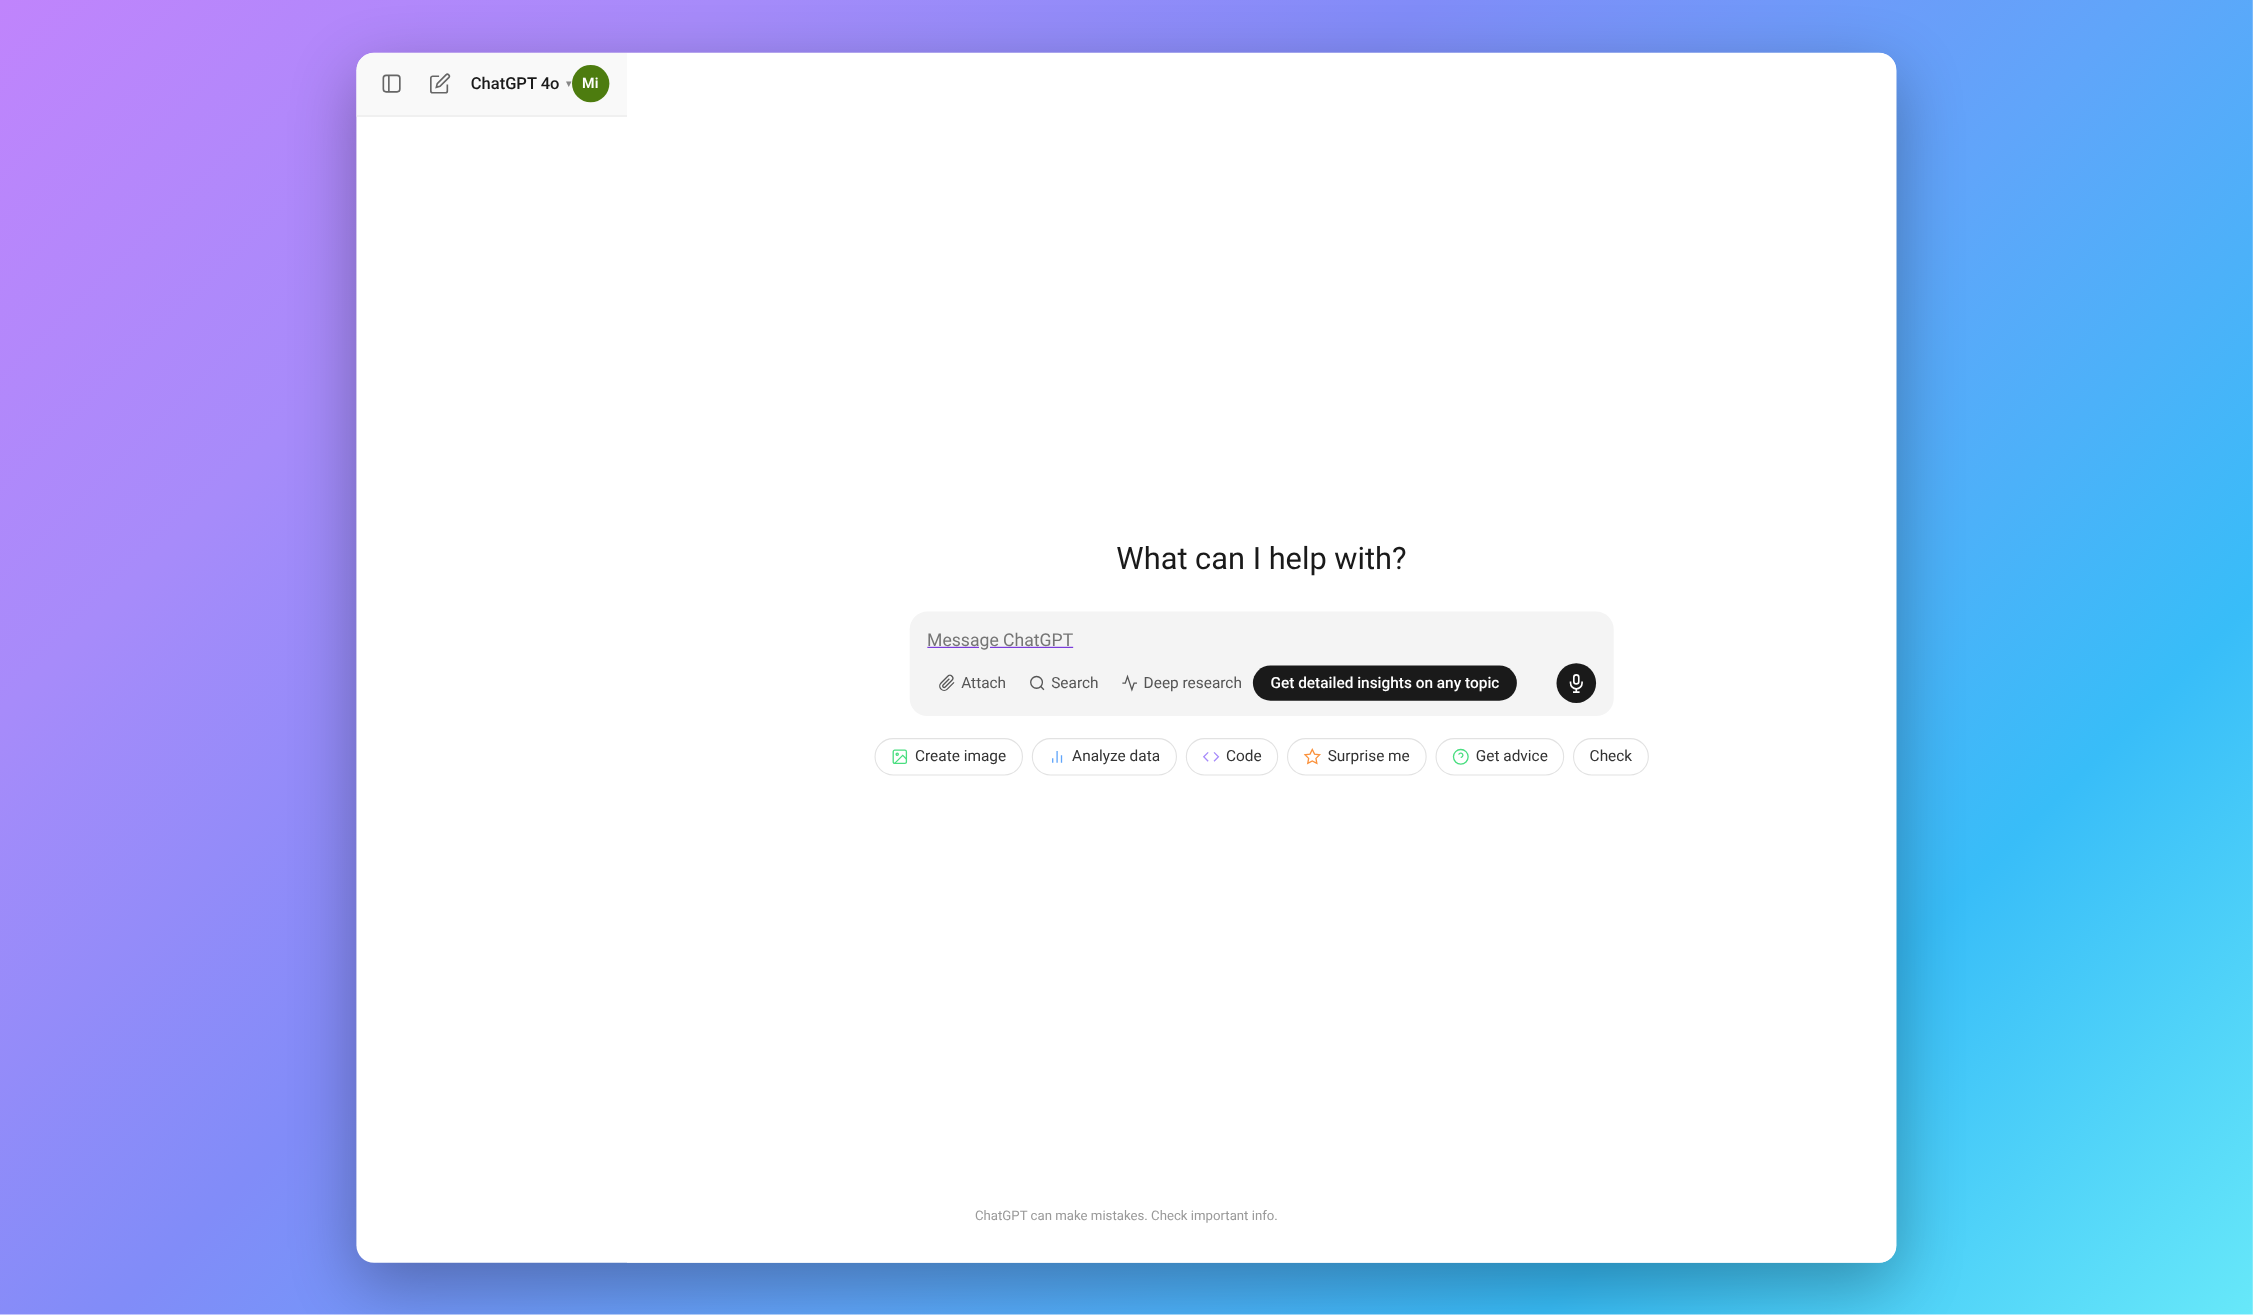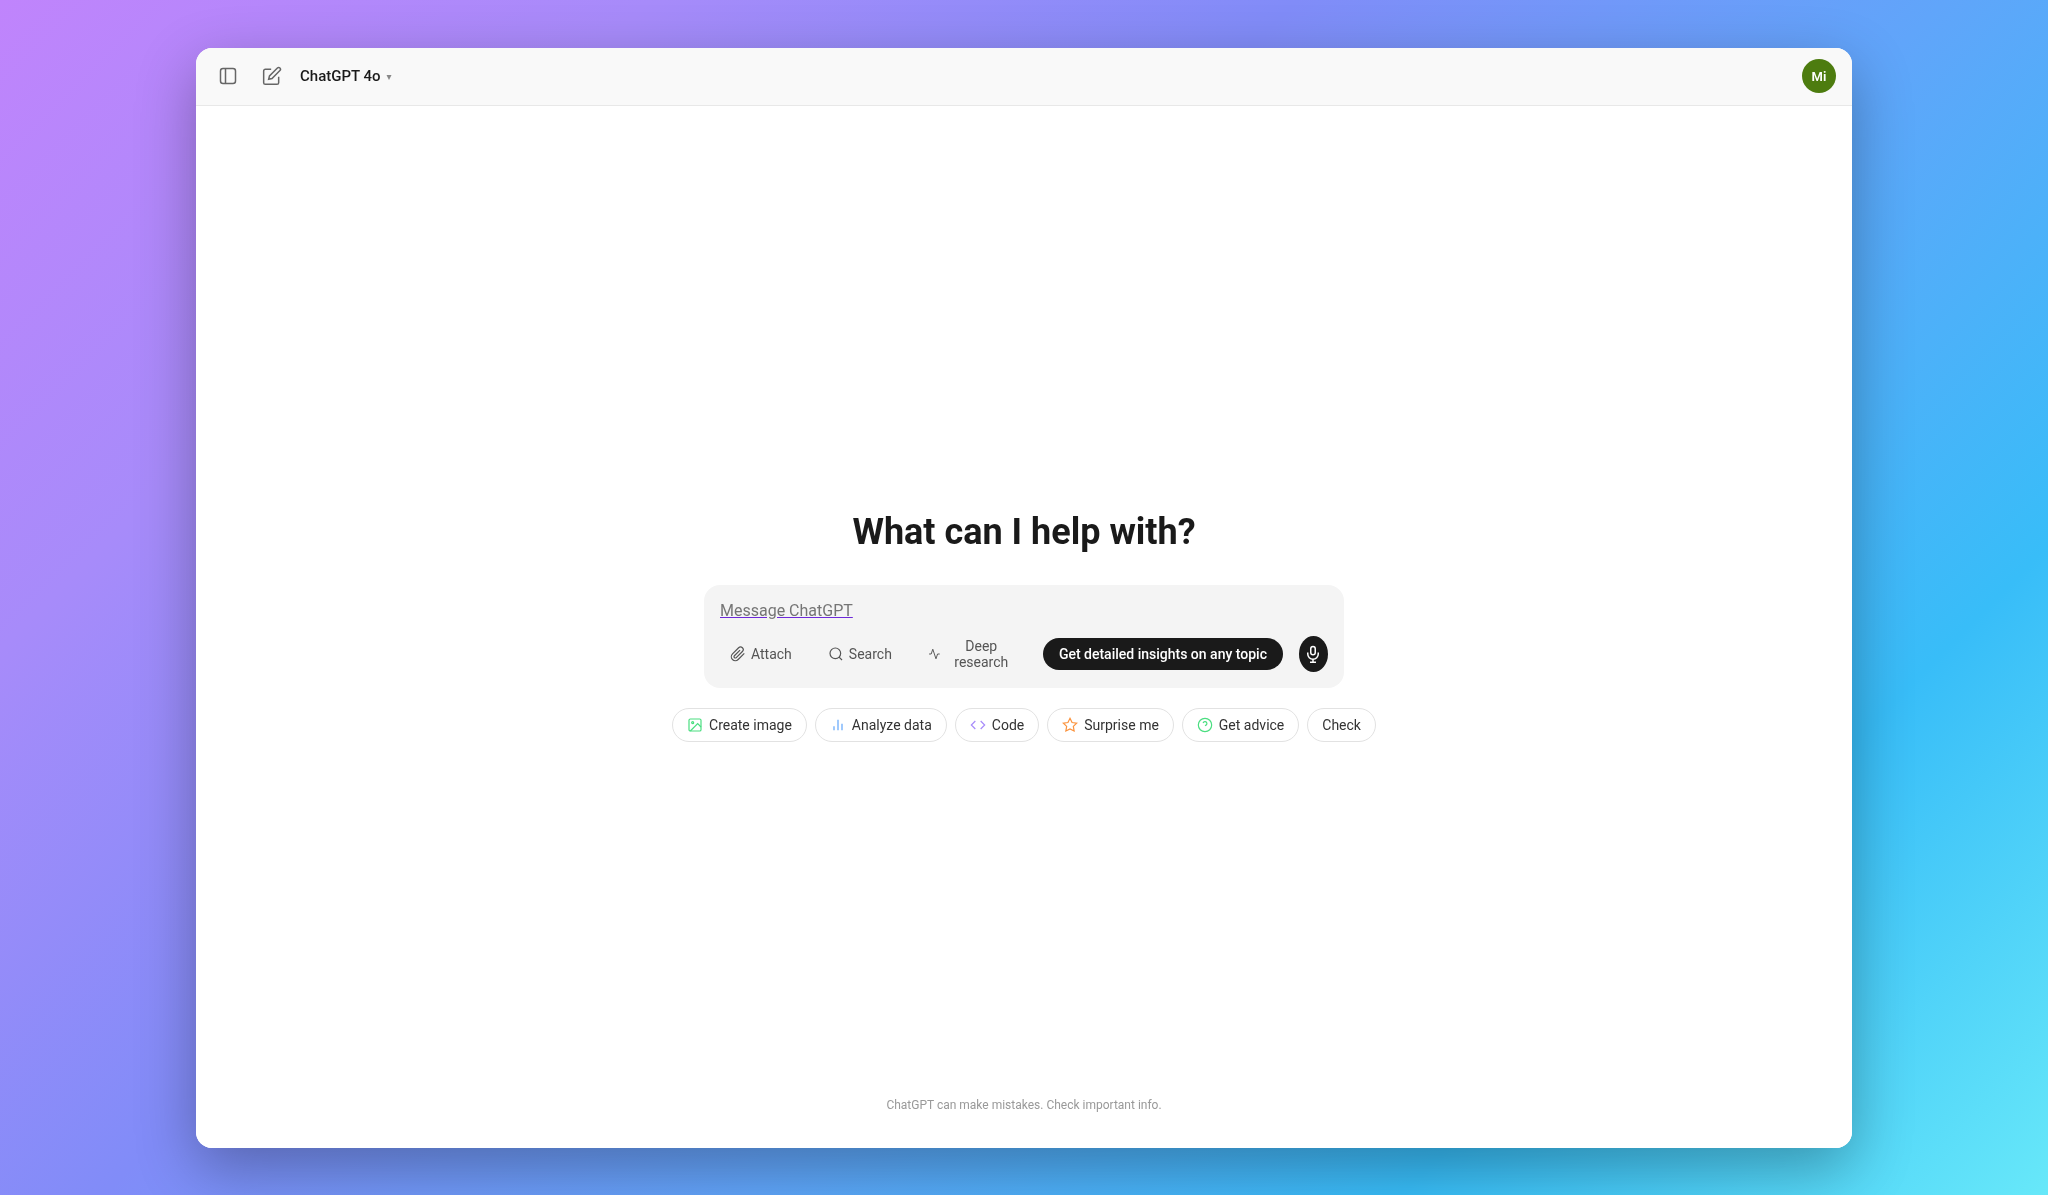--- a/index.html
+++ b/index.html
@@ -12,27 +12,26 @@
       width: 2048px;
       height: 1195px;
       background: linear-gradient(135deg, #c084fc 0%, #a78bfa 20%, #818cf8 40%, #60a5fa 60%, #38bdf8 80%, #67e8f9 100%);
       display: flex;
       align-items: center;
       justify-content: center;
       font-family: -apple-system, BlinkMacSystemFont, 'Segoe UI', Roboto, sans-serif;
     }
 
     .window {
-      width: 1656px;
+      width: 1400px;
       height: 1100px;
       background: #ffffff;
       border-radius: 16px;
       box-shadow: 0 20px 60px rgba(0,0,0,0.3);
       display: flex;
-      flex-direction: column;
       overflow: hidden;
       position: relative;
     }
 
     .titlebar {
       height: 58px;
       background: #f9f9f9;
       border-bottom: 1px solid #e8e8e8;
       display: flex;
       align-items: center;
@@ -99,22 +98,22 @@
       flex: 1;
       display: flex;
       flex-direction: column;
       align-items: center;
       justify-content: center;
       background: #ffffff;
       padding: 40px;
     }
 
     .heading {
-      font-size: 36px;
-      font-weight: 700;
+      font-size: 28px;
+      font-weight: 400;
       color: #1a1a1a;
       margin-bottom: 32px;
       text-align: center;
     }
 
     .input-container {
       width: 640px;
       background: #f4f4f4;
       border-radius: 16px;
       padding: 16px 16px 12px 16px;
@@ -129,21 +128,21 @@
       font-size: 16px;
       color: #6d28d9;
       margin-bottom: 12px;
       font-family: inherit;
       text-decoration: underline;
     }
 
     .input-toolbar {
       display: flex;
       align-items: center;
-      gap: 16px;
+      gap: 0;
     }
 
     .toolbar-btn {
       display: flex;
       align-items: center;
       gap: 5px;
       padding: 6px 10px;
       border: none;
       background: transparent;
       border-radius: 8px;

